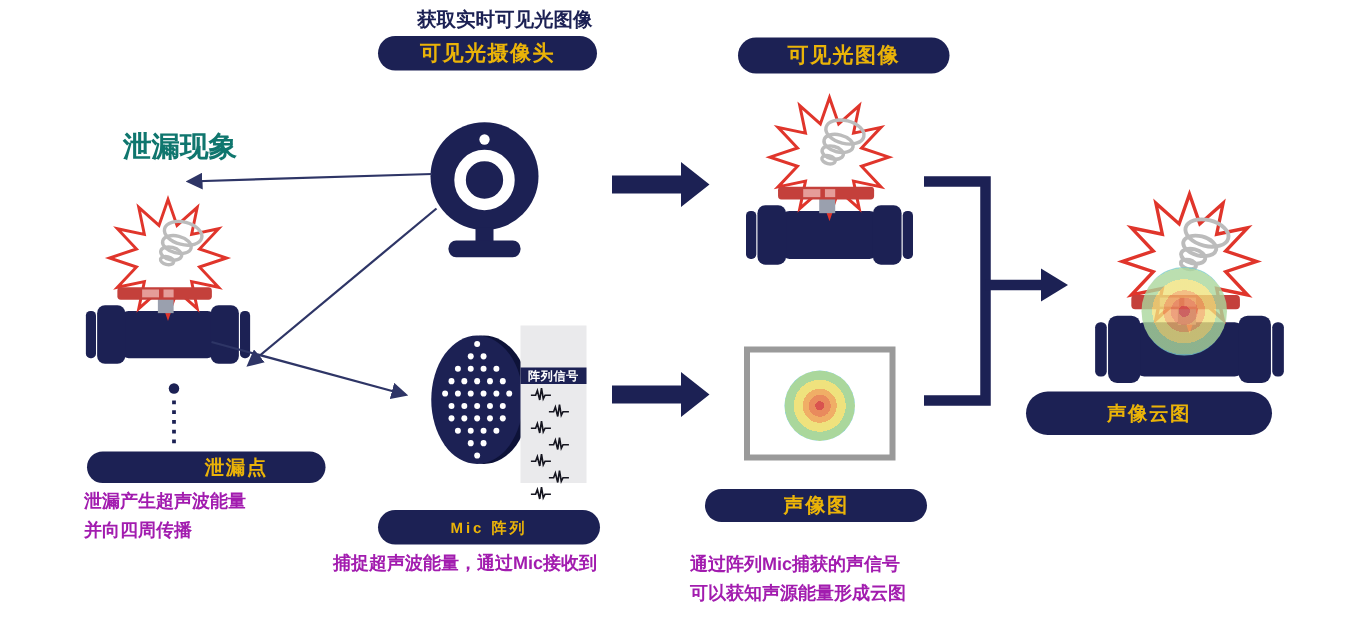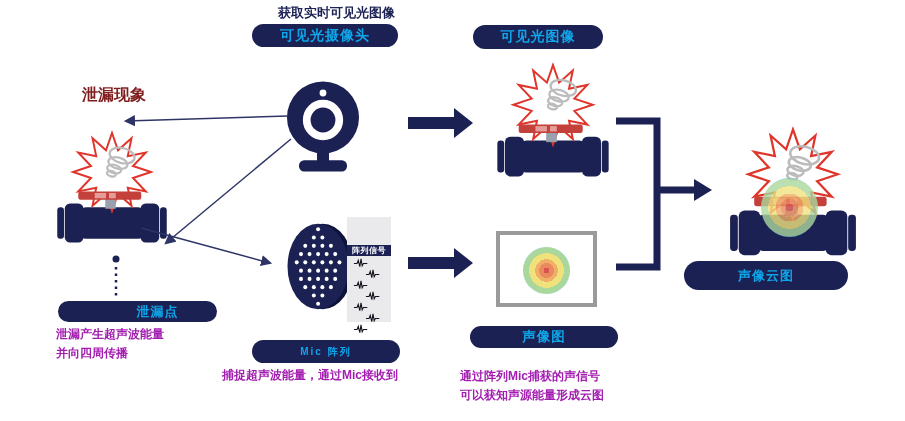--- a/index.html
+++ b/index.html
@@ -2,25 +2,25 @@
 <html><head>
 <meta charset="utf-8">
 <style>
   html,body{margin:0;padding:0;background:#ffffff;}
   .canvas{
     position:relative;width:905px;height:421px;background:#ffffff;overflow:hidden;
     font-family:"Liberation Sans","DejaVu Sans",sans-serif;color:#1c2154;
   }
   .pill{
     position:absolute;display:flex;align-items:center;justify-content:center;
-    background:#1c2154;color:#0ea5e9;font-weight:700;border-radius:999px;
+    background:#1c2154;color:#eab308;font-weight:700;border-radius:999px;
     letter-spacing:1px;white-space:nowrap;z-index:4;
   }
   .caption{position:absolute;font-size:13px;font-weight:700;color:#1c2154;white-space:nowrap;z-index:4;}
-  .heading{position:absolute;font-size:16px;font-weight:800;color:#7f1d1d;white-space:nowrap;z-index:4;}
+  .heading{position:absolute;font-size:19px;font-weight:800;color:#0f766e;white-space:nowrap;z-index:4;}
   .desc{position:absolute;font-size:12px;line-height:19px;font-weight:700;color:#a21caf;white-space:nowrap;z-index:4;}
   .connectors{position:absolute;left:0;top:0;z-index:3;pointer-events:none;}
   .illus{position:absolute;z-index:2;}
   .panel{
     position:absolute;left:347px;top:217px;width:44px;height:105px;background:#eaeaec;z-index:2;
     display:flex;flex-direction:column;align-items:stretch;
   }
   .panel-header{
     background:#1c2154;color:#ffffff;font-size:8px;font-weight:700;height:17px;
     display:flex;align-items:center;justify-content:center;letter-spacing:0.5px;white-space:nowrap;margin-top:28px;
@@ -92,21 +92,21 @@
     <path d="M408 117 H454 V108 L473 123 L454 138 V129 H408 Z" fill="#1c2154"></path>
     <path d="M408 257 H454 V248 L473 263 L454 278 V269 H408 Z" fill="#1c2154"></path>
 
     <path d="M616 121 H657 V267 H616" fill="none" stroke="#1c2154" stroke-width="7"></path>
     <line x1="657" y1="190" x2="694" y2="190" stroke="#1c2154" stroke-width="7"></line>
     <polygon points="694,179 712,190 694,201" fill="#1c2154"></polygon>
   </svg>
 
   <div class="caption" style="left:278px;top:4px;">获取实时可见光图像</div>
   <div class="pill" style="left:252px;top:24px;width:146px;height:23px;font-size:14px;">可见光摄像头</div>
-  <div class="pill" style="left:473px;top:25px;width:130px;height:24px;font-size:14px;">可见光图像</div>
+  <div class="pill" style="left:492px;top:25px;width:141px;height:24px;font-size:14px;">可见光图像</div>
 
   <div class="heading" style="left:82px;top:85px;">泄漏现象</div>
   <svg class="illus" style="left:52px;top:130px;" width="120" height="114" viewBox="0 0 160 152">
       <use href="#valve-sym"></use>
     </svg>
   <div class="pill" style="left:58px;top:301px;width:119px;height:21px;font-size:13px;padding-left:40px;">泄漏点</div>
   <div class="desc" style="left:56px;top:325px;">
     <div>泄漏产生超声波能量</div>
     <div>并向四周传播</div>
   </div>

